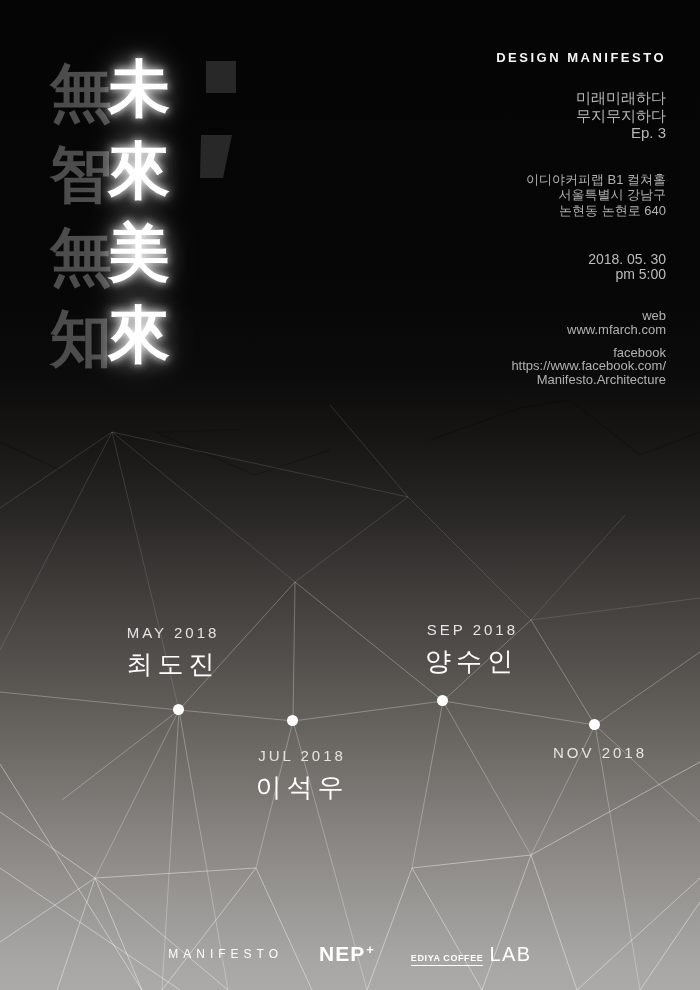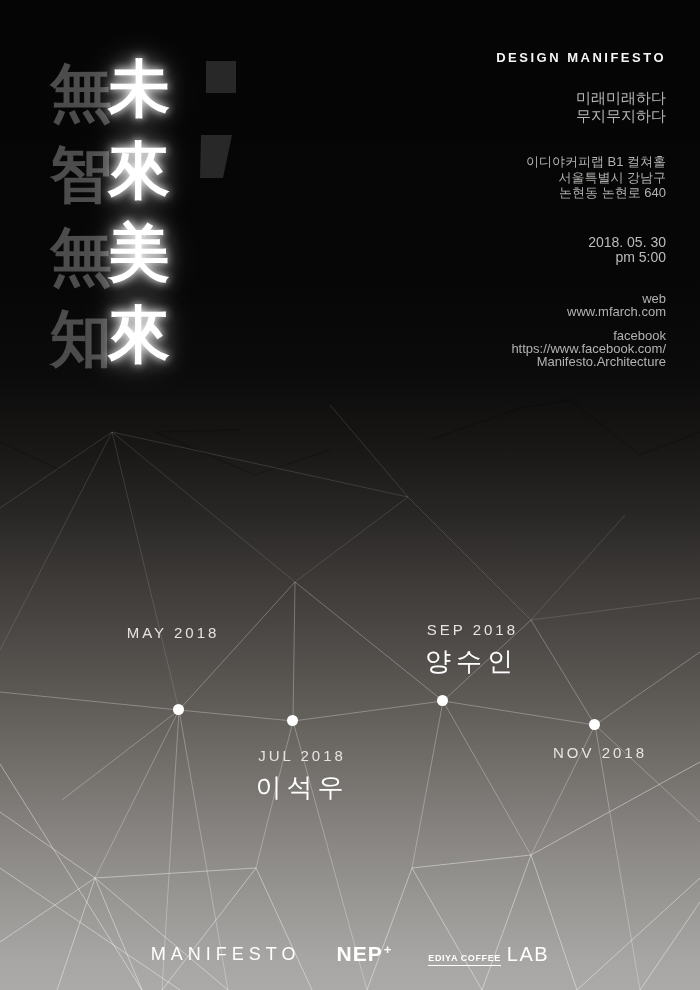--- a/index.html
+++ b/index.html
@@ -40,21 +40,21 @@
   .ev3{left:378px;top:621px;text-align:right;}
   .ev4{left:530px;top:744px;}
   .dot{position:absolute;width:11px;height:11px;border-radius:50%;background:#fff;}
   .d1{left:173px;top:704px;}
   .d2{left:287px;top:715px;}
   .d3{left:437px;top:695px;}
   .d4{left:589px;top:719px;}
 
   
   .footer{position:absolute;left:0;right:0;bottom:24px;display:flex;justify-content:center;align-items:center;gap:36px;color:#fff;}
-  .logo-manifesto{font-size:18px;letter-spacing:5px;font-weight:500;}
+  .logo-manifesto{font-size:12px;letter-spacing:5px;font-weight:500;}
   .logo-nep{font-size:21px;font-weight:600;letter-spacing:1px;}
   .logo-nep .plus{font-size:13px;vertical-align:7px;margin-left:1px;}
   .logo-ediya{display:flex;align-items:flex-end;gap:6px;}
   .logo-ediya .small{font-size:9px;font-weight:bold;letter-spacing:.6px;border-bottom:1.5px solid #fff;padding-bottom:2px;}
   .logo-ediya .lab{font-size:20px;font-weight:300;letter-spacing:1.5px;}
 </style>
 </head>
 <body>
 
 <div class="poster">
@@ -144,20 +144,21 @@
     <span>來</span>
     <span>美</span>
     <span>來</span>
   </div>
 
   <div class="info">
     <div class="brand">DESIGN MANIFESTO</div>
     <div class="subtitle">
       <div>미래미래하다</div>
       <div>무지무지하다</div>
+      <div>Ep. 3</div>
     </div>
     <div class="venue">
       <div>이디야커피랩 B1 컬쳐홀</div>
       <div>서울특별시 강남구</div>
       <div>논현동 논현로 640</div>
     </div>
     <div class="when">
       <div>2018. 05. 30</div>
       <div>pm 5:00</div>
     </div>
@@ -167,20 +168,21 @@
     </div>
     <div class="fb">
       <div>facebook</div>
       <div>https://www.facebook.com/</div>
       <div>Manifesto.Architecture</div>
     </div>
   </div>
 
   <div class="event ev1">
     <div class="edate">MAY 2018</div>
+    <div class="ename">최도진</div>
   </div>
   <div class="event ev2">
     <div class="edate">JUL 2018</div>
     <div class="ename">이석우</div>
   </div>
   <div class="event ev3">
     <div class="edate">SEP 2018</div>
     <div class="ename">양수인</div>
   </div>
   <div class="event ev4">

